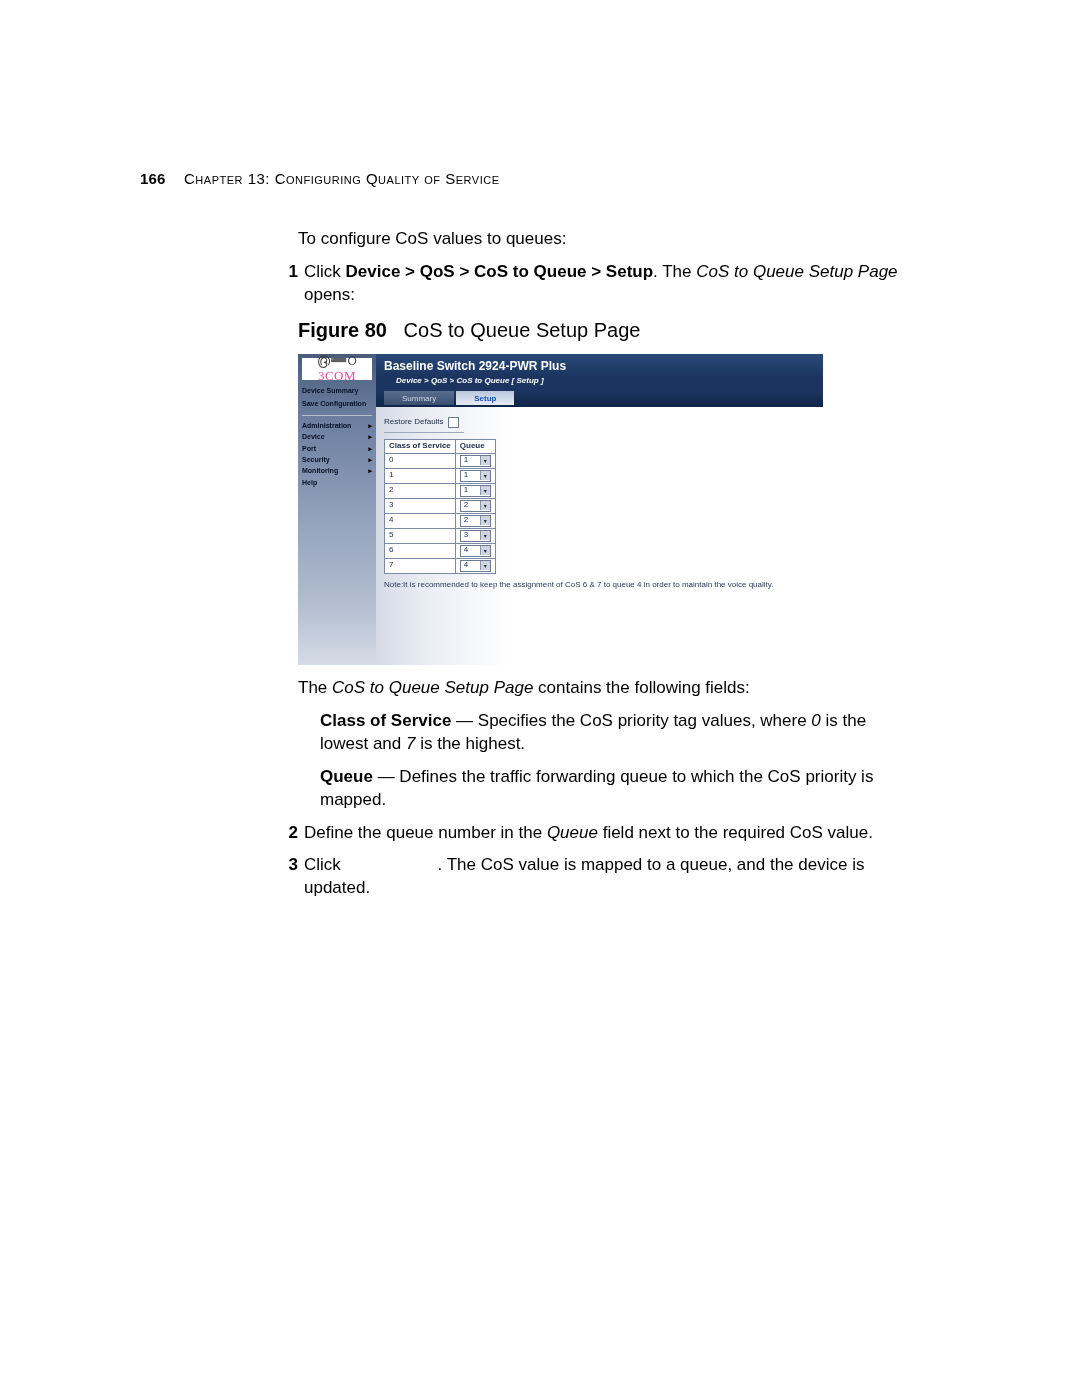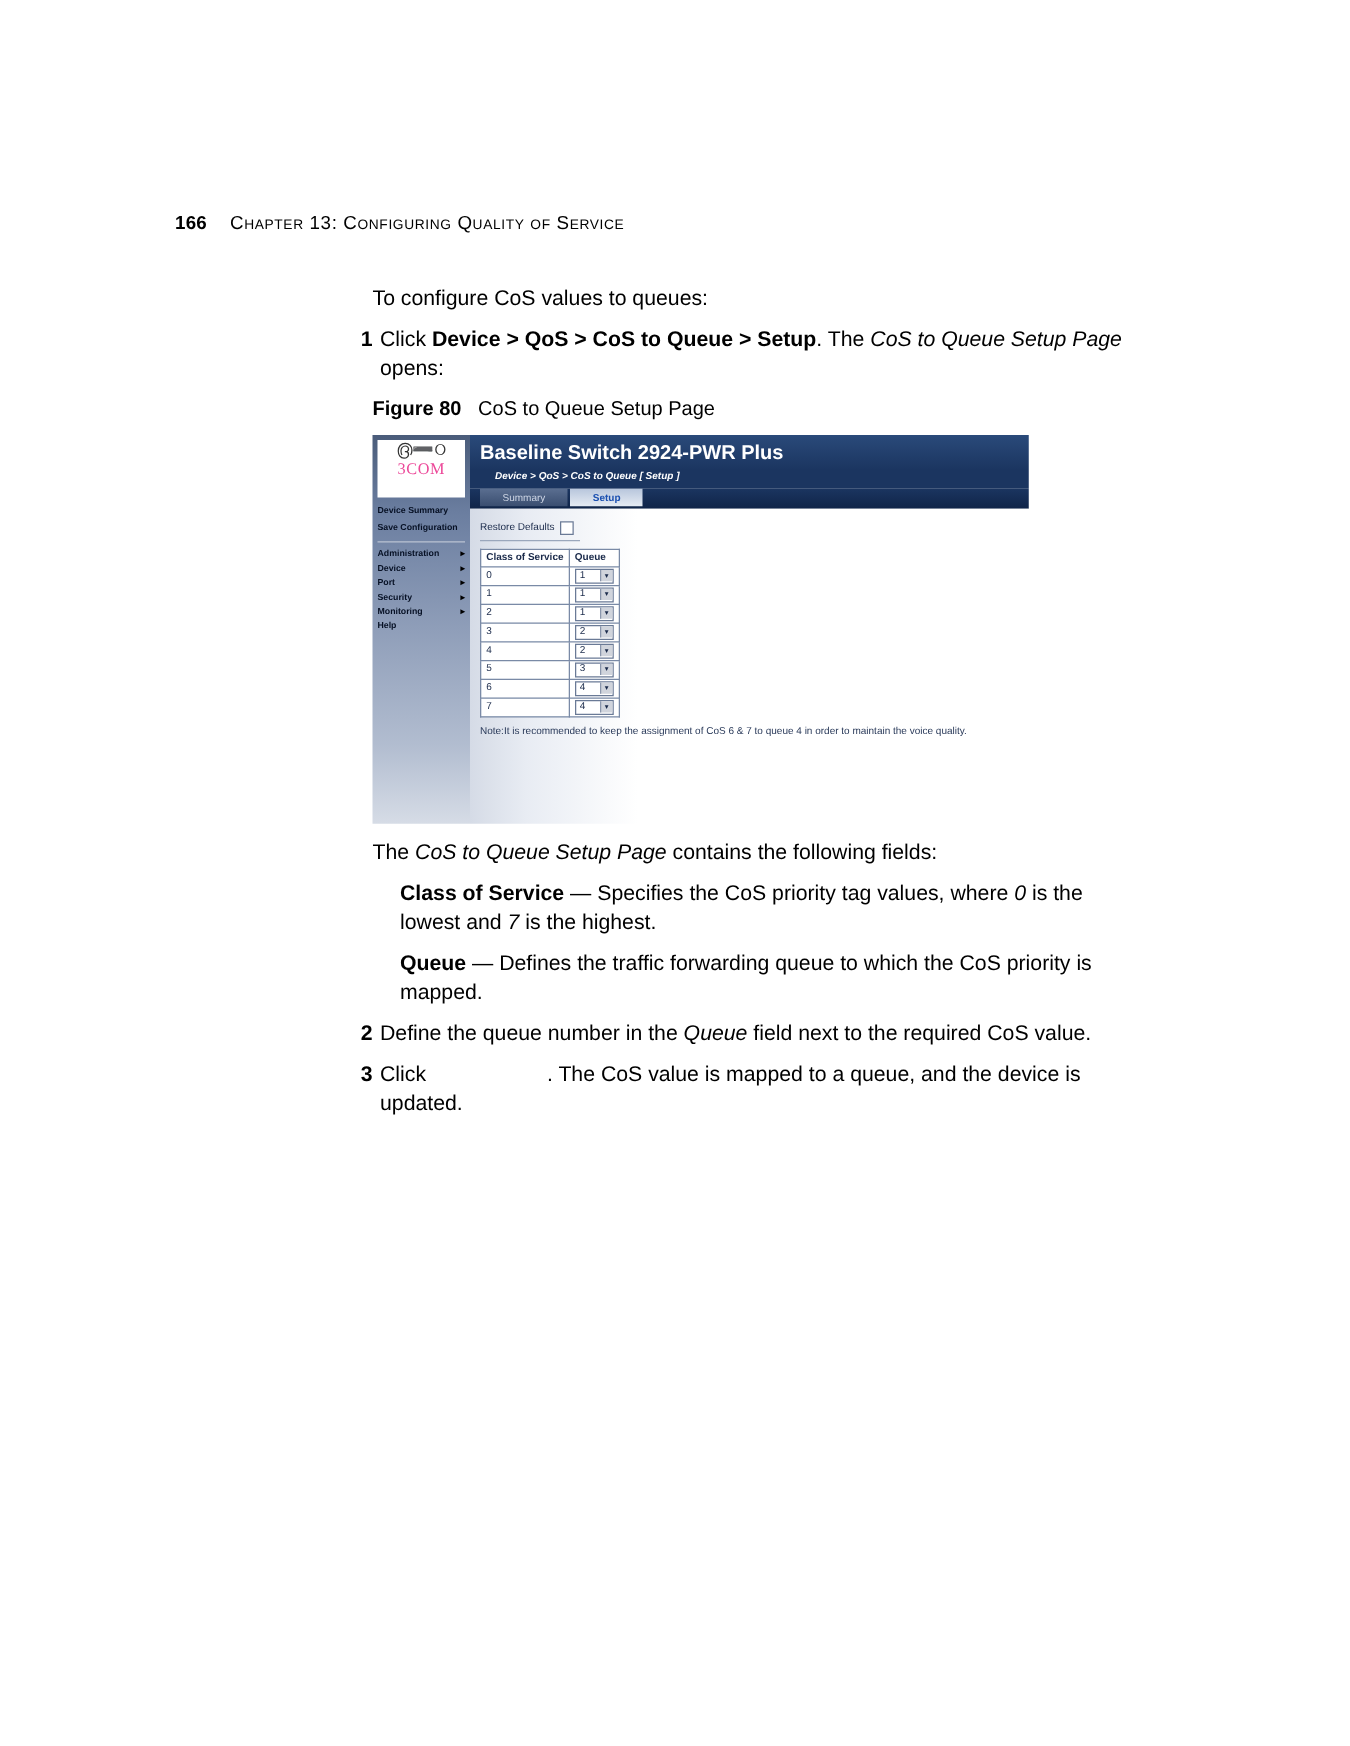--- a/index.html
+++ b/index.html
@@ -52,21 +52,21 @@
     font-weight: 700;
     margin-left: -22px;
     text-align: right;
     padding-right: 6px;
   }
   .step-body { flex: 1; }
   .bold { font-weight: 700; }
   .ital { font-style: italic; }
   .figure-caption {
     margin-top: 18px;
-    font-size: 16px;
+    font-size: 20px;
   }
   .figure-caption .fig-label { font-weight: 700; }
   .screenshot {
     width: 525px;
     height: 311px;
     border: 0;
     display: flex;
     font-family: Tahoma, Arial, sans-serif;
     background: #fff;
     margin-bottom: 12px;
@@ -74,25 +74,26 @@
   .ss-sidebar {
     width: 78px;
     background: linear-gradient(to bottom, #4a5c7a 0%, #6b7ea0 20%, #8f9eb9 50%, #b2bdd0 80%, #d6dce6 100%);
     color: #0b1a36;
     font-size: 7px;
     padding: 4px 4px;
     box-sizing: border-box;
   }
   .ss-logo {
     width: 70px;
-    height: 46px;
+    height: 22px;
     background: #fff;
     display: flex;
     flex-direction: column;
     align-items: center;
+    justify-content: center;
     margin-bottom: 4px;
   }
   .ss-logo .swirl {
     font-size: 14px;
     color: #333;
     line-height: 1;
   }
   .ss-logo .brand {
     font-size: 13px;
     letter-spacing: 0.5px;
@@ -122,21 +123,21 @@
   }
   .ss-main {
     flex: 1;
     display: flex;
     flex-direction: column;
   }
   .ss-titlebar {
     background: linear-gradient(to bottom, #2a4a7a, #1b3560);
     color: #fff;
     padding: 4px 8px 2px 8px;
-    font-size: 16px;
+    font-size: 12px;
     font-weight: 700;
   }
   .ss-breadcrumb {
     background: #1b3560;
     color: #fff;
     padding: 0 8px 4px 20px;
     font-size: 8px;
     font-weight: 700;
     font-style: italic;
   }

